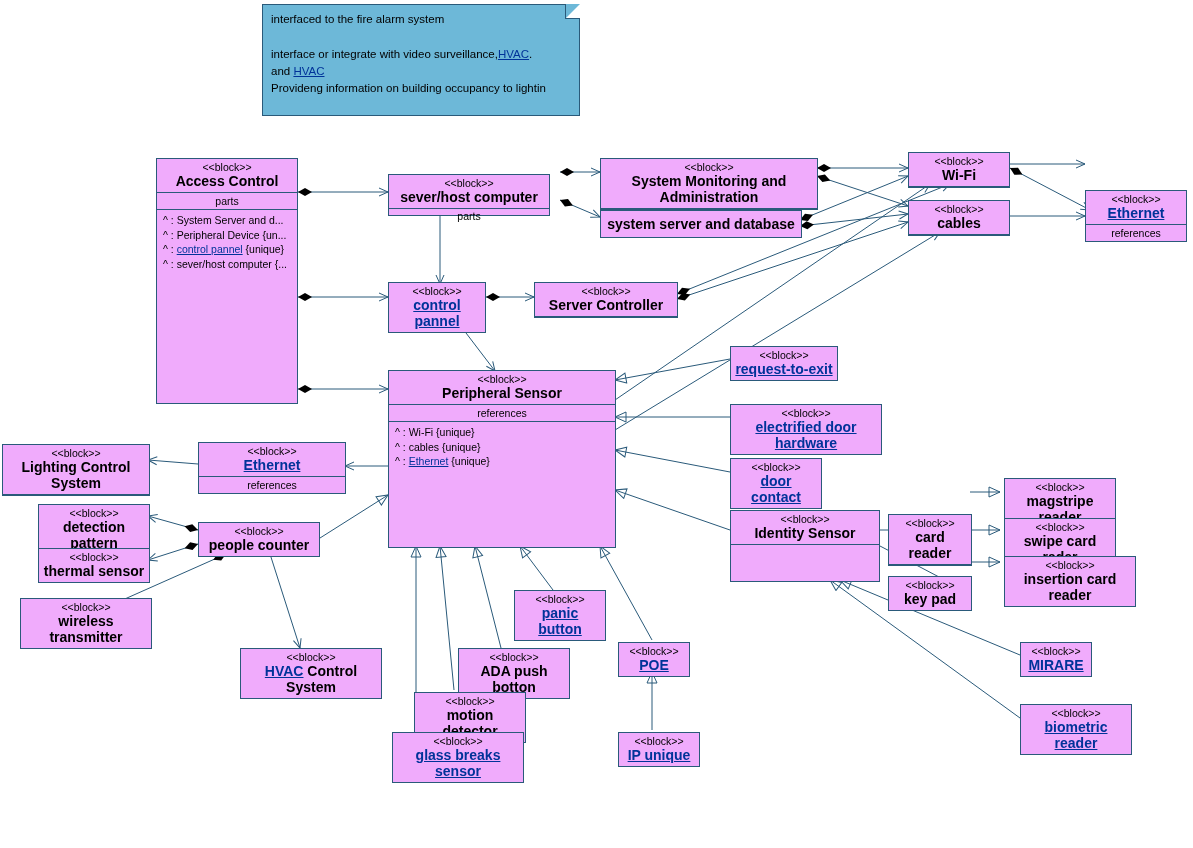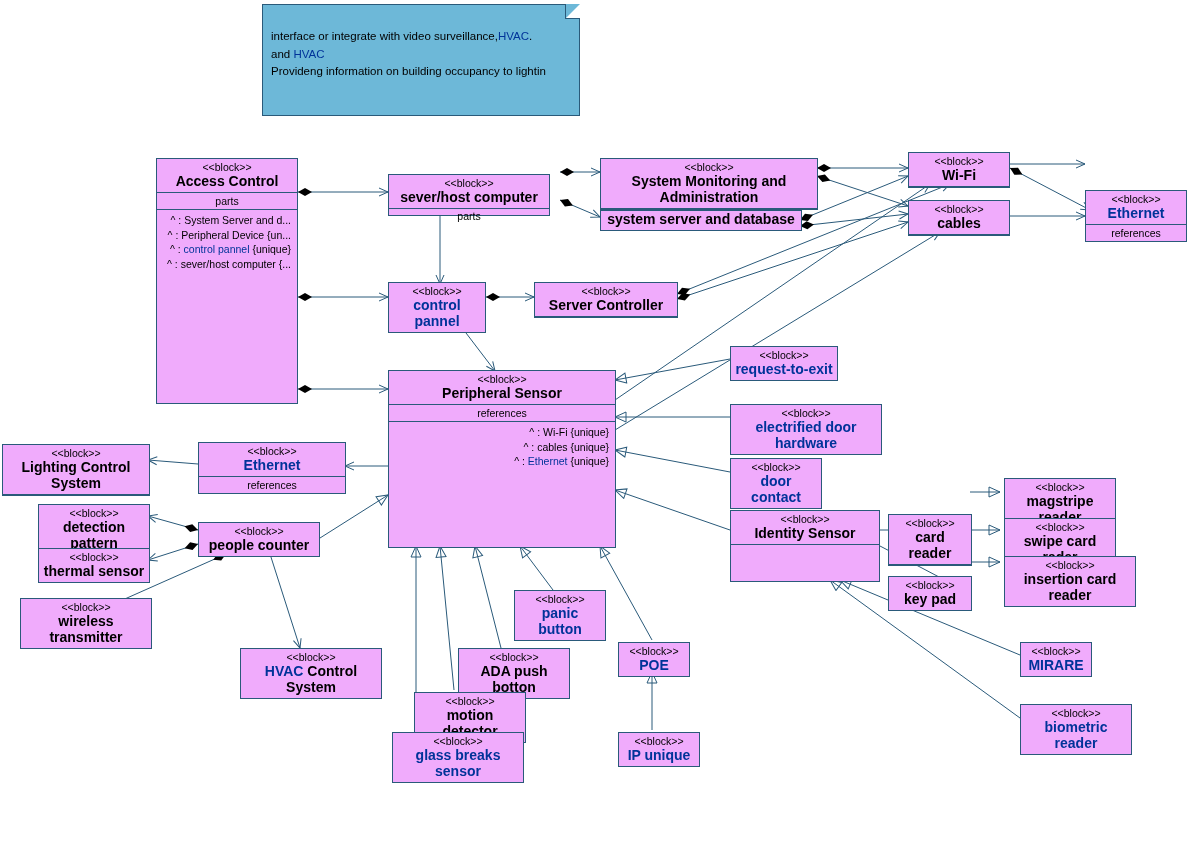--- a/index.html
+++ b/index.html
@@ -3,22 +3,22 @@
 <meta charset="utf-8">
 <style>
 body{margin:0;background:#fff;font-family:Arial,sans-serif;font-size:11px;color:#000;position:relative;width:1193px;height:848px}
 .note{position:absolute;background:#6db8d8;border:1px solid #2a5a7a;padding:6px 8px;font-size:11.5px;line-height:1.5}
 .note-corner{position:absolute;top:-1px;right:-1px;width:14px;height:14px;background:linear-gradient(135deg,#6db8d8 49%,#fff 51%);border-left:1px solid #2a5a7a;border-bottom:1px solid #2a5a7a}
 .blk{position:absolute;background:#f0abfc;border:1px solid #2a5a7a;text-align:center}
 .st{font-size:10.5px;padding:2px 4px 0}
 .nm{font-weight:bold;padding:0 4px 3px;font-size:14px}
 .hr{border-top:1px solid #2a5a7a;margin:0}
 .sec{font-size:10.5px;padding:2px 0}
-.body{text-align:right;padding:3px 6px;font-size:10.5px;line-height:1.4}
-.lnk{color:#003399;}
+.body{text-align:left;padding:3px 6px;font-size:10.5px;line-height:1.4}
+.lnk{color:#003399;text-decoration:underline}
 svg{position:absolute;top:0;left:0;width:1193px;height:848px;pointer-events:none}
 .ln{stroke:#2a5a7a;stroke-width:1;fill:none}
 </style>
 </head>
 <body>
 
 <svg>
 <defs>
 <marker id="diamond" markerWidth="14" markerHeight="10" refX="0" refY="5" orient="auto">
         <path d="M0,5 L7,1 L14,5 L7,9 Z" fill="#000"></path>
@@ -70,21 +70,21 @@
 <path class="ln" d="M880,546 L960,588" marker-end="url(#arrow)"></path>
 <path class="ln" d="M970,492 L1000,492" marker-end="url(#tri)"></path>
 <path class="ln" d="M970,530 L1000,530" marker-end="url(#tri)"></path>
 <path class="ln" d="M970,562 L1000,562" marker-end="url(#tri)"></path>
 <path class="ln" d="M1020,655 L840,580" marker-end="url(#tri)"></path>
 <path class="ln" d="M1020,718 L830,580" marker-end="url(#tri)"></path>
 </svg>
 
 <div class="note" style="left:262px;top:4px;width:300px;height:98px">
 <div class="note-corner"></div>
-<br>
+<div>interfaced to the fire alarm system</div><br>
 <div><span>interface or integrate with video surveillance,</span><a class="lnk">HVAC</a><span>.</span></div>
 <div><span>and </span><a class="lnk">HVAC</a></div>
 <div>Provideng information on building occupancy to lightin</div>
 </div>
 
 <div class="blk" style="left:156px;top:158px;width:140px;height:244px">
 <div class="st">&lt;&lt;block&gt;&gt;</div>
 <div class="nm">Access Control</div>
 <div class="hr"></div>
     <div class="sec">parts</div>
@@ -117,21 +117,21 @@
 </div>
 
 <div class="blk" style="left:1085px;top:190px;width:100px">
 <div class="st">&lt;&lt;block&gt;&gt;</div>
     <div class="nm"><a class="lnk">Ethernet</a></div>
 <div class="hr"></div>
     <div class="sec">references</div>
 </div>
 
 <div class="blk" style="left:600px;top:210px;width:200px">
-<div class="nm" style="">system server and database</div>
+<div class="nm" style="padding:5px">system server and database</div>
 </div>
 
 <div class="blk" style="left:908px;top:200px;width:100px">
 <div class="st">&lt;&lt;block&gt;&gt;</div>
     <div class="nm">cables</div>
     <div class="hr"></div>
 </div>
 
 <div class="blk" style="left:388px;top:282px;width:96px">
 <div class="st">&lt;&lt;block&gt;&gt;</div>

